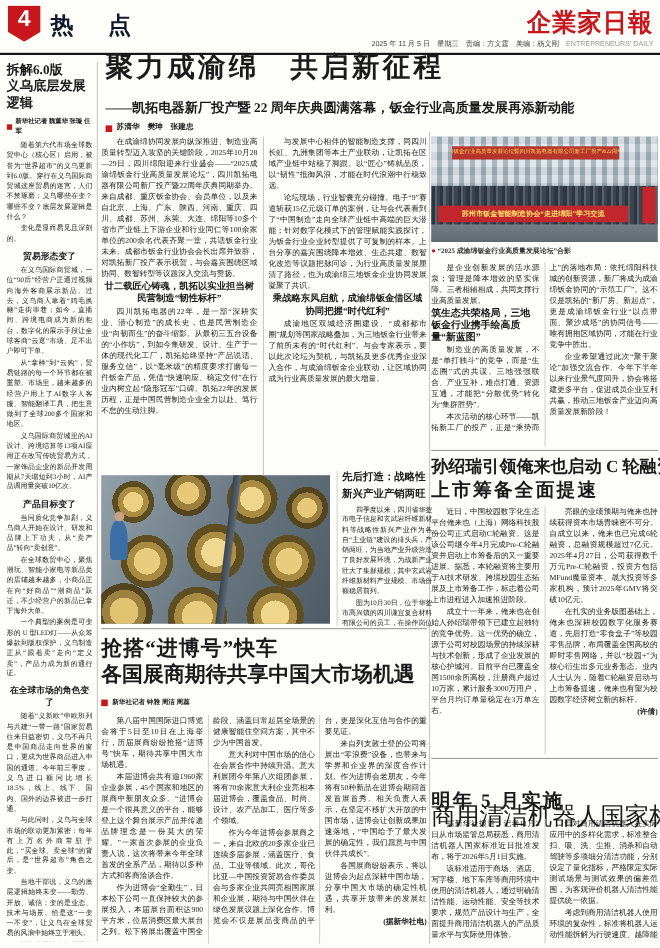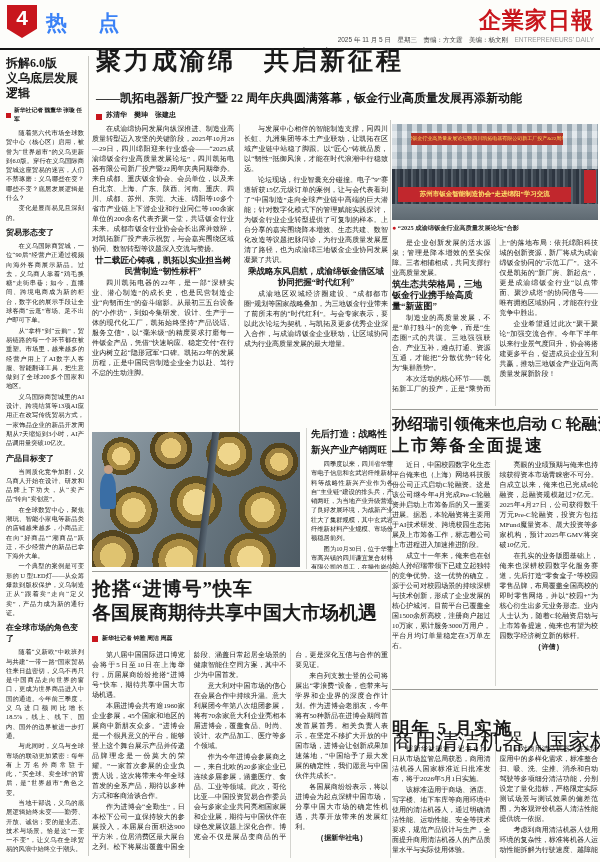--- a/index.html
+++ b/index.html
@@ -3,44 +3,44 @@
 <meta charset="utf-8">
 <style>
   html,body{margin:0;padding:0;background:#e8e8e4;}
   .page{position:relative;width:600px;height:862px;margin:0 auto;background:#fdfdfa;
         font-family:"Liberation Serif","DejaVu Serif",serif;color:#1a1a1a;overflow:hidden;}
   
   .badge{position:absolute;left:7px;top:5px;width:30px;height:33px;background:#c8161d;
          clip-path:polygon(0 0,100% 0,100% 72%,50% 100%,0 72%);
          display:flex;align-items:flex-start;justify-content:center;}
   .badge span{color:#fff;font-weight:bold;font-size:21px;line-height:26px;font-family:"Liberation Sans",sans-serif;}
-  .section-title{position:absolute;left:46px;top:9px;font-size:21px;font-weight:900;letter-spacing:13px;color:#3b82f6;}
+  .section-title{position:absolute;left:46px;top:9px;font-size:21px;font-weight:900;letter-spacing:13px;color:#0f172a;}
   .masthead{position:absolute;right:6px;top:6px;font-size:22px;font-weight:900;color:#c8161d;
             letter-spacing:1px;transform:scaleY(1.05);}
   .dateline{position:absolute;right:6px;top:36px;font-size:6.5px;color:#444;
             font-family:"Liberation Sans",sans-serif;white-space:nowrap;}
   .dateline .en{color:#999;}
   .head-rule{position:absolute;left:0;top:48px;width:600px;height:2px;background:#151515;}
   
   .t{font-size:7px;line-height:10px;text-align:justify;}
   .t p{margin:0 0 1px 0;text-indent:14px;}
   .t6{font-size:6.3px;line-height:9.3px;text-align:justify;}
   .t6 p{margin:0 0 1px 0;text-indent:12.6px;}
   .subhead{font-weight:bold;font-size:8.5px;line-height:11px;text-align:center;margin:4px 0;text-indent:0 !important;}
   .byline{font-size:7px;color:#222;display:flex;align-items:center;gap:4px;font-weight:bold;}
   .sq{width:6px;height:6px;background:#c8161d;display:inline-block;flex:0 0 auto;}
-  .signoff{text-align:center;text-indent:0 !important;font-weight:bold;font-family:Liberation Mono, monospace;}
+  .signoff{text-align:right;text-indent:0 !important;font-weight:bold;}
   .vrule{position:absolute;width:1px;background:#c9c9c4;}
   .hrule{position:absolute;height:1px;background:#9a9a95;}
   
   .leftcol{position:absolute;left:6px;top:56px;width:78px;height:800px;overflow:hidden;}
   .left-title{font-size:12px;font-weight:900;line-height:15px;}
   .left-byline{margin:5px 0 4px 0;font-size:5.8px;display:flex;gap:3px;align-items:center;font-weight:bold;}
   .left-byline .sq{width:5px;height:5px;}
-  .leftcol .t6 .subhead{font-size:8px;text-align:left;margin:5px 0 3px 0;}
+  .leftcol .t6 .subhead{font-size:8px;text-align:center;margin:5px 0 3px 0;}
   
   .main-headline{position:absolute;left:96px;top:44px;width:480px;font-size:25px;font-weight:900;
                  letter-spacing:3px;white-space:nowrap;}
   .main-deck{position:absolute;left:96px;top:90px;width:492px;font-size:12px;font-weight:bold;}
   .main-byline{position:absolute;left:96px;top:110px;align-items:flex-end;}
   .mcol{position:absolute;top:124px;height:304px;overflow:hidden;}
   .c1{left:92px;width:142px;}
   .c2{left:244px;width:144px;}
   
   .spool-photo{position:absolute;left:92px;top:432px;width:208px;height:135px;overflow:hidden;

